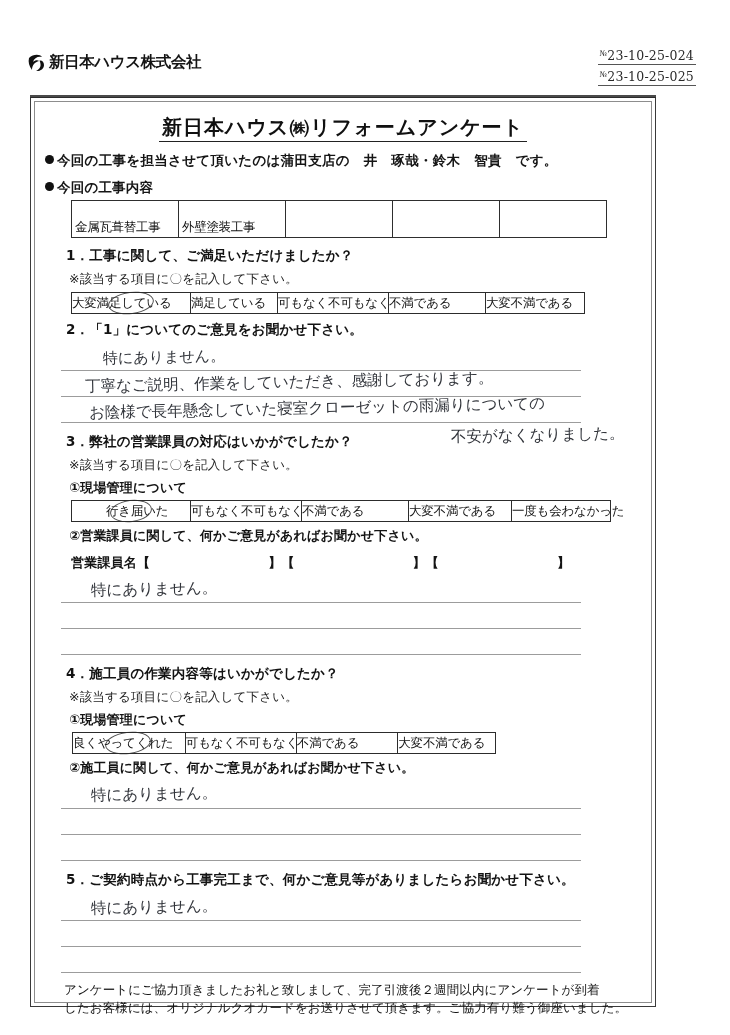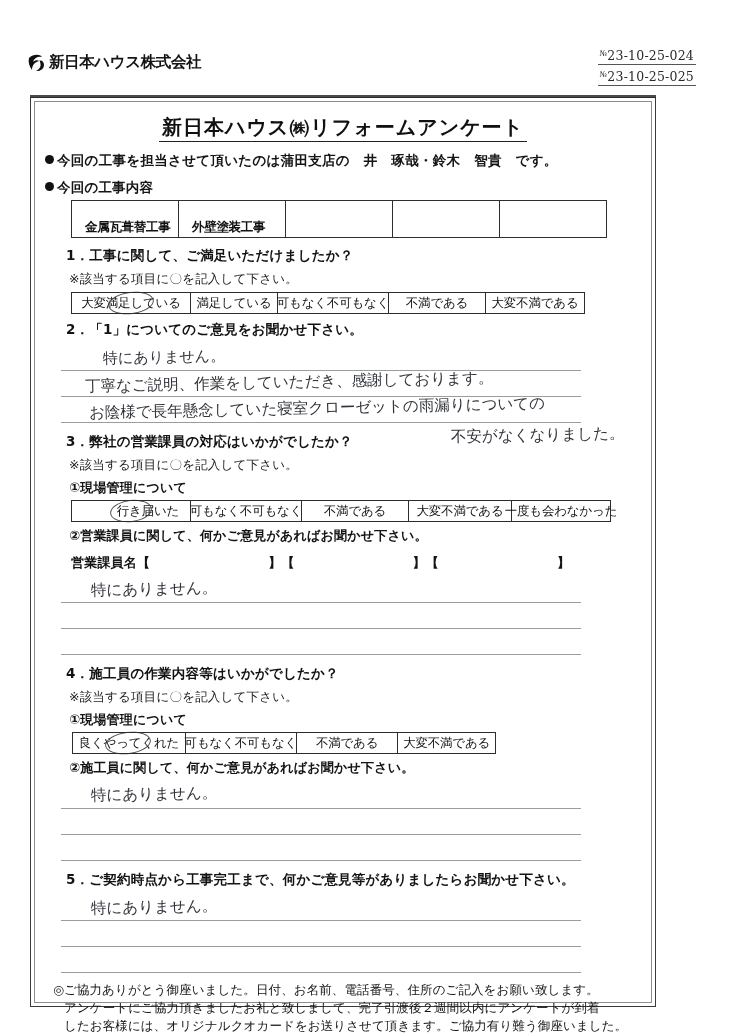--- a/index.html
+++ b/index.html
@@ -77,26 +77,26 @@
     margin:5px 0 3px 30px; letter-spacing:.2px;
   }
 
   
   .work-table { margin:3px 0 0 32px; display:flex; width:536px; height:38px; }
   .work-cell {
     flex:1; border:1px solid #2e2e2e; margin-left:-1px;
     position:relative; font-size:12.5px; color:#121212;
   }
   .work-cell:first-child { margin-left:0; }
-  .work-cell span { position:absolute; left:13px; bottom:1px; white-space:nowrap; letter-spacing:-0.3px;font-weight:bold; }
+  .work-cell span { position:absolute; left:3px; bottom:1px; white-space:nowrap; letter-spacing:-0.3px; }
 
   .opt-row { display:flex; margin:2px 0 0 32px; height:22px; position:relative; }
   .opt {
     border:1px solid #2c2c2c; margin-left:-1px;
-    display:flex; align-items:center; justify-content:center;
+    display:flex; align-items:center; justify-content:flex-start;
     font-size:12.5px; color:#131313; white-space:nowrap; letter-spacing:-0.2px;
     position:relative; background:transparent;
   }
   .opt:first-child { margin-left:0; }
 
   
   .circle-mark {
     position:absolute; border:1.6px solid #2b2b2b; border-radius:50%;
     pointer-events:none; opacity:.82;
     transform:rotate(-7deg);
@@ -325,20 +325,19 @@
         <div class="lrow" style="height:26px;">
             <div class="wline" style="position:absolute;bottom:0;"></div>
           </div>
         <div class="lrow" style="height:26px;">
             <div class="wline" style="position:absolute;bottom:0;"></div>
           </div>
         <span class="hand" style="left:30px;top:2px;font-size:15.5px;">特にありません。</span>
       </div>
 
       <div class="footer">
-        <p><span class="mark">◎</span><span>ご協力ありがとう御座いました。日付、お名前、電話番号、住所のご記入をお願い致します。</span></p>
         <p class="indent">アンケートにご協力頂きましたお礼と致しまして、完了引渡後２週間以内にアンケートが到着</p>
         <p class="indent">したお客様には、オリジナルクオカードをお送りさせて頂きます。ご協力有り難う御座いました。</p>
       </div>
 
     </div>
   </div>
 </div>
 
 </body></html>

